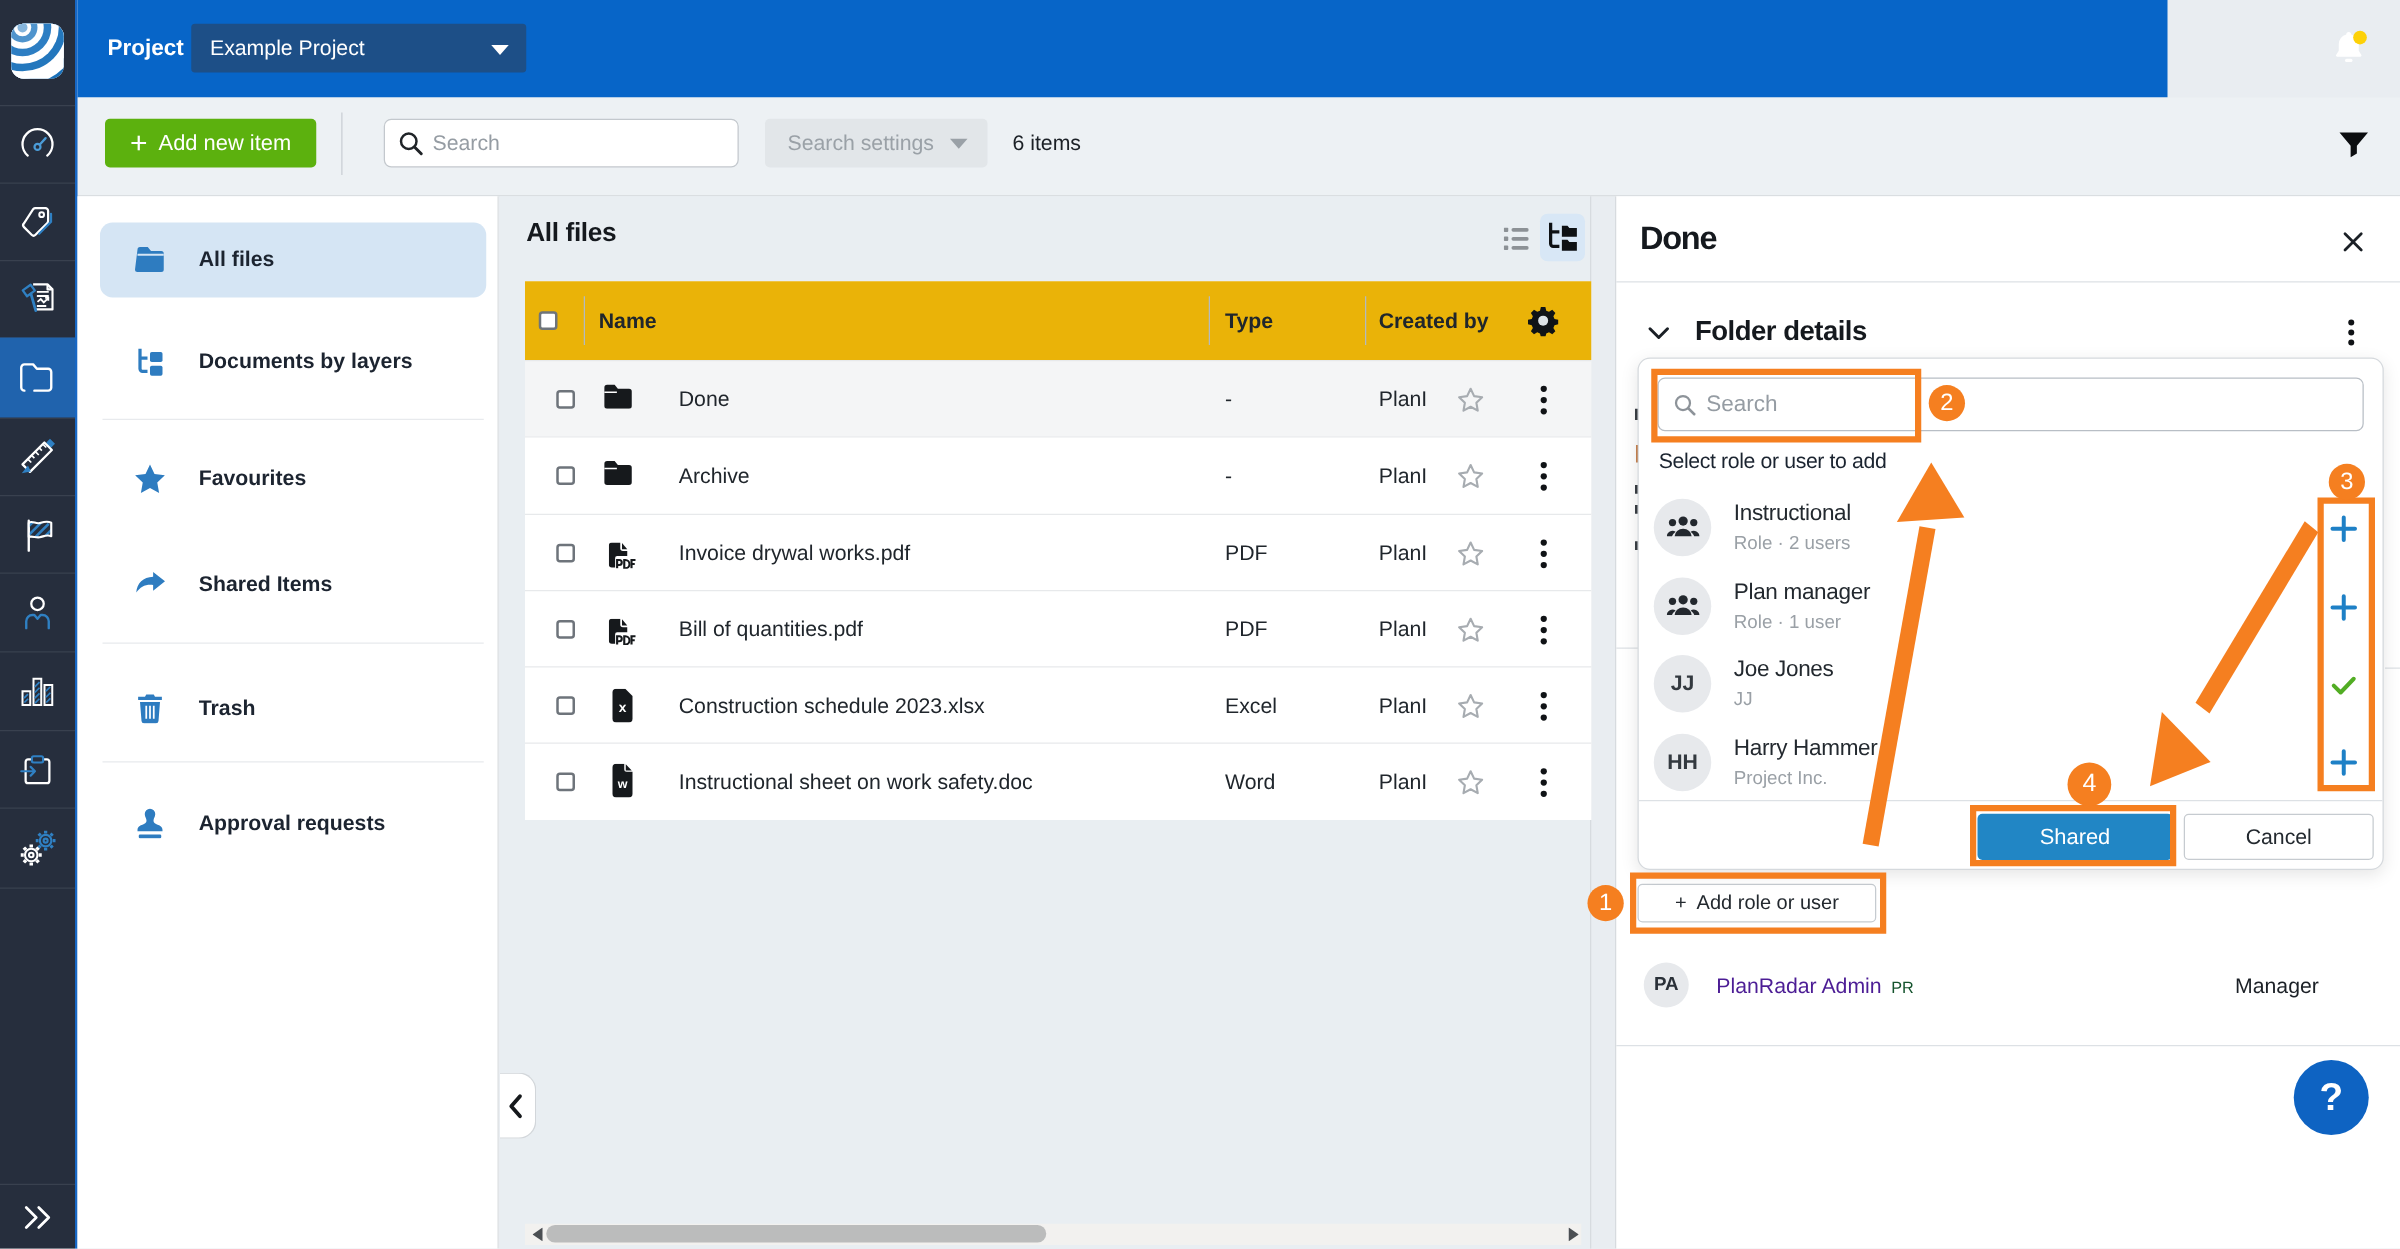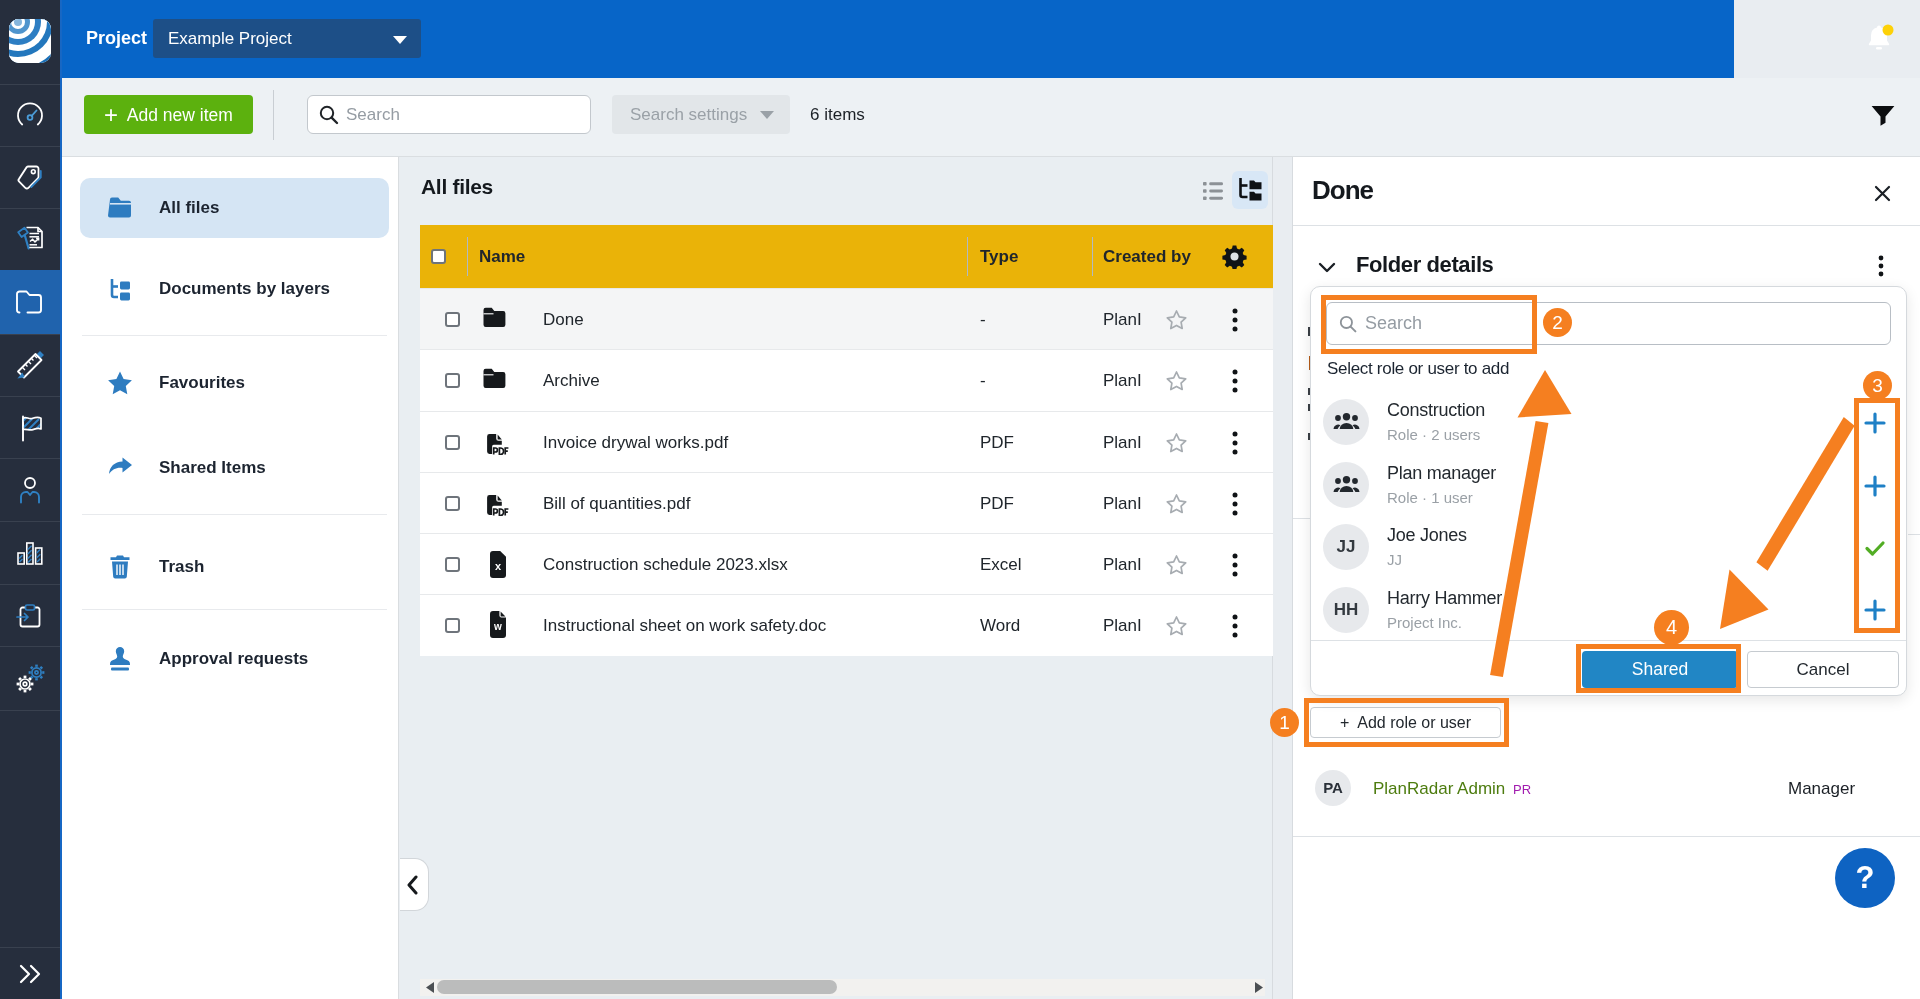--- a/index.html
+++ b/index.html
@@ -74,22 +74,22 @@
   .prow-av { position:absolute; left:12px; width:46px; height:46px; border-radius:50%; background:#e7e9ec; text-align:center; color:#2a3038; }
   .prow-name { position:absolute; left:76px; font-size:18px; letter-spacing:-0.25px; color:#23292f; }
   .prow-sub { position:absolute; left:76px; font-size:15px; color:#9aa0a6; }
   .paction { position:absolute; left:552px; width:24px; text-align:center; }
   #pop-foot-div { position:absolute; left:0; top:353px; width:595px; height:1px; background:#dde1e5; }
   #btn-confirm { position:absolute; left:271px; top:364px; width:156px; height:37px; background:#2186c5; border-radius:4px; color:#fff; font-size:17.5px; font-weight:normal; text-align:center; line-height:37px; }
   #btn-cancel { position:absolute; left:436px; top:364px; width:152px; height:37px; background:#fff; border:1px solid #c6cbd0; border-radius:4px; color:#23292f; font-size:17px; text-align:center; line-height:35px; }
 
   #addrole { left:17px; top:550px; width:191px; height:31px; background:#fff; border:1px solid #c6cbd0; border-radius:4px; font-size:16px; color:#23292f; text-align:center; line-height:29px; }
   #pa-av { left:22px; top:613px; width:36px; height:36px; border-radius:50%; background:#e7e9ec; text-align:center; line-height:36px; font-size:15px; font-weight:bold; color:#2a3038; }
-  #pa-name { left:80px; top:622px; font-size:17px; color:#4d7c0f; }
-  #pa-pr { left:220px; top:625px; font-size:13px; color:#a21caf; }
+  #pa-name { left:80px; top:622px; font-size:17px; color:#4c1d95; }
+  #pa-pr { left:220px; top:625px; font-size:13px; color:#14532d; }
   #pa-role { left:495px; top:622px; font-size:17px; color:#1b2026; }
   #help { left:542px; top:691px; width:60px; height:60px; border-radius:50%; background:#0e63c2; color:#fff; font-size:31px; font-weight:bold; text-align:center; line-height:60px; }
 
   
   .obox { position:absolute; border:5px solid #f57f20; }
   .ocircle { position:absolute; border-radius:50%; background:#f57f20; color:#fff; text-align:center; }
 </style>
 </head>
 <body>
 <div id="topbar" class="abs">
@@ -560,21 +560,21 @@
       <g fill="#23282e">
         <circle cx="5" cy="6" r="2.9"></circle>
           <circle cx="22" cy="6" r="2.9"></circle>
         <path d="M0.5 17 a4.6 4.3 0 0 1 7 -3.7 a8.4 8.4 0 0 0 -2.9 3.7z"></path>
         <path d="M26.5 17 a4.6 4.3 0 0 0 -7 -3.7 a8.4 8.4 0 0 1 2.9 3.7z"></path>
         <circle cx="13.5" cy="4.8" r="3.7"></circle>
         <path d="M6.7 17 a6.8 6 0 0 1 13.6 0z"></path>
       </g>
     </svg>
   </div>
-  <div class="prow-name" style="top:113px">Construction</div>
+  <div class="prow-name" style="top:113px">Instructional</div>
   <div class="prow-sub" style="top:139px">Role · 2 users</div>
   <div class="paction" style="top:124px"><svg width="24" height="24" viewBox="0 0 24 24">
         <path d="M12 3 v18 M3 12 h18" stroke="#1e80c6" stroke-width="3.2" stroke-linecap="round"></path>
       </svg></div>
   <div class="prow-av" style="top:175px">
     <svg width="27" height="19" viewBox="0 0 27 19" style="margin-top:13px">
       <g fill="#23282e">
         <circle cx="5" cy="6" r="2.9"></circle>
           <circle cx="22" cy="6" r="2.9"></circle>
         <path d="M0.5 17 a4.6 4.3 0 0 1 7 -3.7 a8.4 8.4 0 0 0 -2.9 3.7z"></path>

